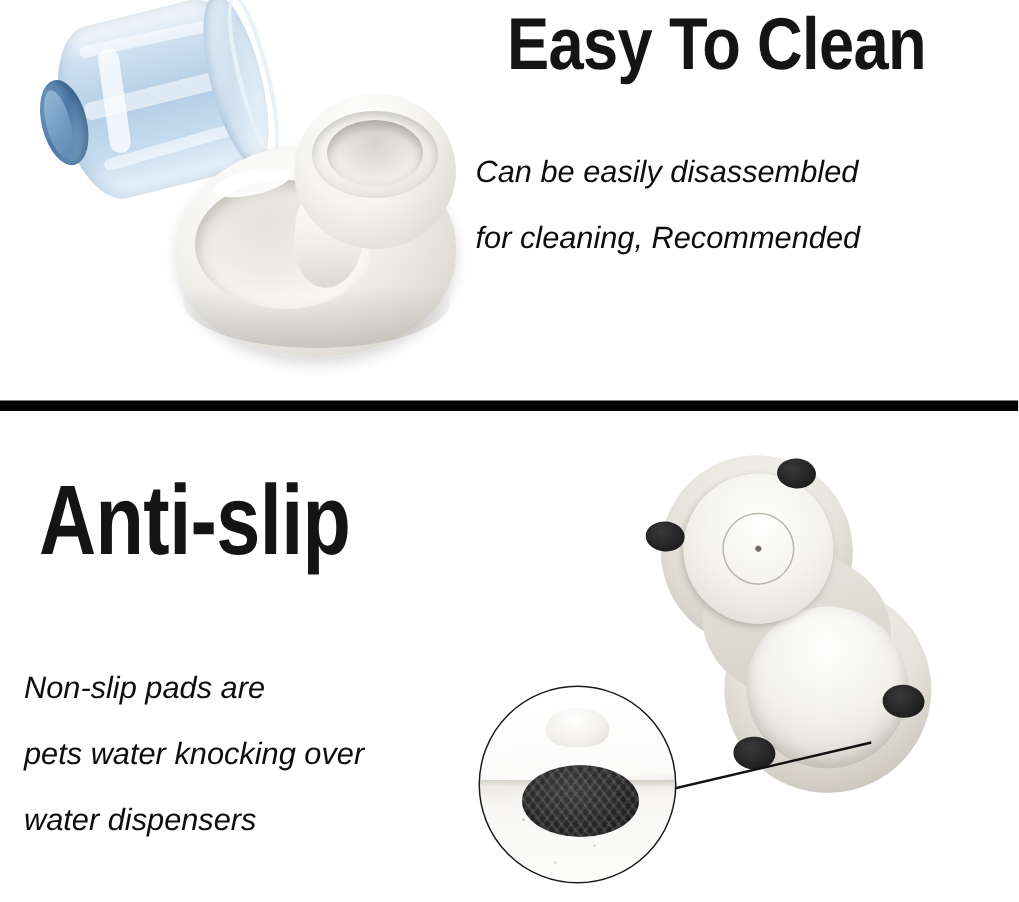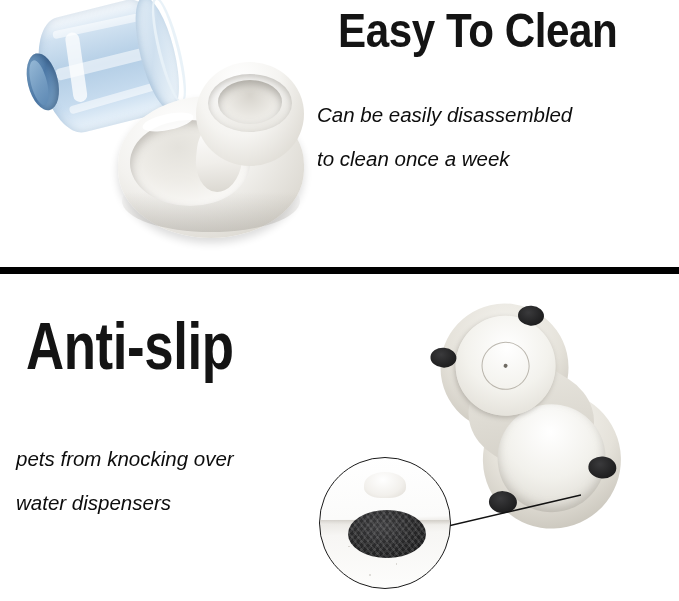--- a/index.html
+++ b/index.html
@@ -371,33 +371,34 @@
         </div>
         <div id="base-highlight"></div>
       </div>
 
     </div>
 
     <div class="heading" id="heading-easy-to-clean">Easy To Clean</div>
 
     <div class="body-text" id="desc-easy-to-clean">
       <span class="line">Can be easily disassembled</span>
-      <span class="line">to clean once a week</span>
+      <span class="line">for cleaning,  Recommended</span>
     </div>
 
   </div>
 
   <div id="section-divider"></div>
 
   <div id="section-anti-slip">
 
     <div class="heading" id="heading-anti-slip">Anti-slip</div>
 
     <div class="body-text" id="desc-anti-slip">
-      <span class="line">pets from knocking over</span>
+      <span class="line">Non-slip pads are</span>
+      <span class="line">pets water knocking over</span>
       <span class="line">water dispensers</span>
     </div>
 
     <div class="photo" id="photo-base-underside">
       <div id="underside-shape">
         <div id="underside-lobe-a"></div>
         <div id="underside-lobe-b"></div>
         <div id="underside-bridge"></div>
         <div id="underside-dome"></div>
         <div id="underside-disc">

